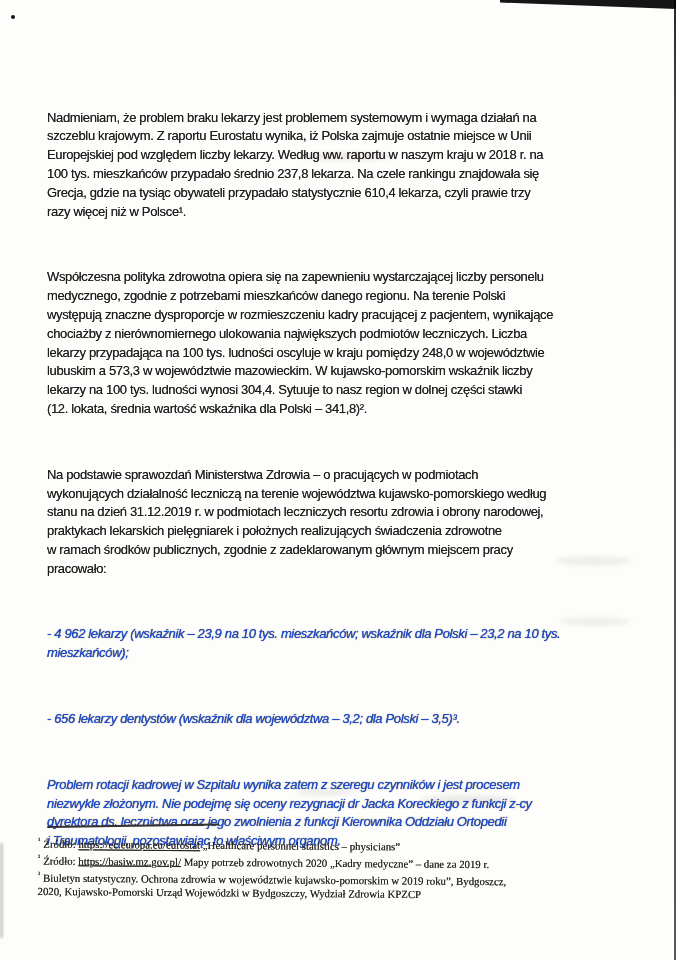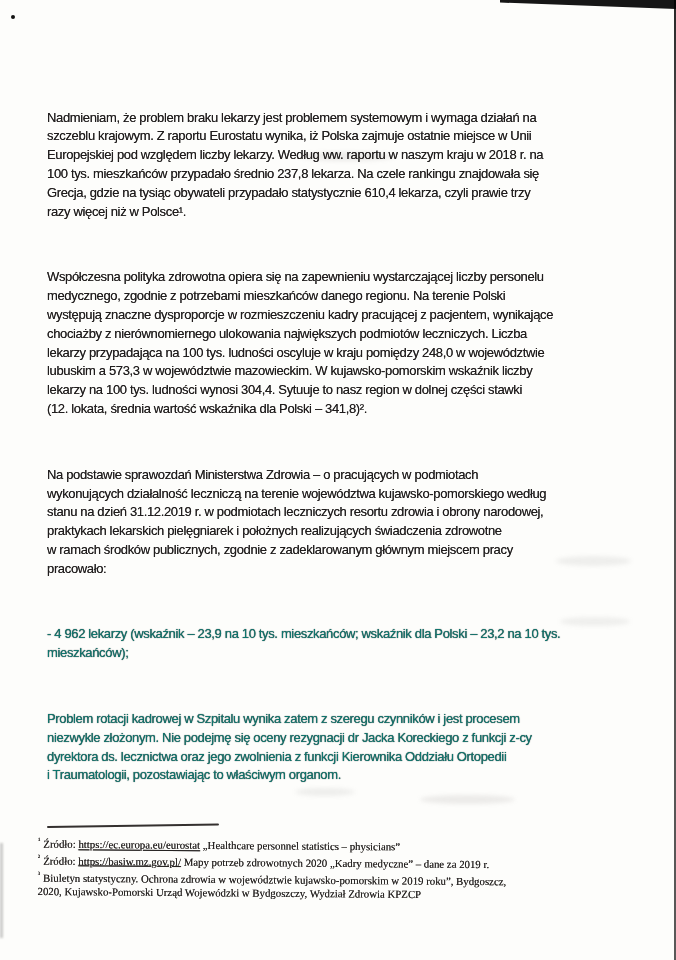--- a/index.html
+++ b/index.html
@@ -24,21 +24,22 @@
     color: #201d1d;
     font-size: 13px;
     line-height: 18.8px;
     letter-spacing: -0.35px;
     white-space: pre;
     text-shadow: 0 0 0.55px rgba(35,32,32,0.8);
   }
   .para { margin: 0 0 9.4px 0; }
   .para.dark {
     text-shadow: 0 0 0.9px rgba(24,21,21,0.95);
-    color: #0f766e;
+    color: #1d4ed8;
+    font-style: italic;
   }
   
   .footnote-sep {
     position: absolute;
     left: 47px;
     top: 826px;
     width: 172px;
     height: 2px;
     background: #34302f;
     border-radius: 1px;
@@ -144,20 +145,21 @@
 lekarzy na 100 tys. ludności wynosi 304,4. Sytuuje to nasz region w dolnej części stawki
 (12. lokata, średnia wartość wskaźnika dla Polski – 341,8)².</p>
     <p class="para">Na podstawie sprawozdań Ministerstwa Zdrowia – o pracujących w podmiotach
 wykonujących działalność leczniczą na terenie województwa kujawsko-pomorskiego według
 stanu na dzień 31.12.2019 r. w podmiotach leczniczych resortu zdrowia i obrony narodowej,
 praktykach lekarskich pielęgniarek i położnych realizujących świadczenia zdrowotne
 w ramach środków publicznych, zgodnie z zadeklarowanym głównym miejscem pracy
 pracowało:</p>
     <p class="para dark">- 4 962 lekarzy (wskaźnik – 23,9 na 10 tys. mieszkańców; wskaźnik dla Polski – 23,2 na 10 tys.
 mieszkańców);</p>
+    <p class="para dark">- 656 lekarzy dentystów (wskaźnik dla województwa – 3,2; dla Polski – 3,5)³.</p>
     <p class="para dark">Problem rotacji kadrowej w Szpitalu wynika zatem z szeregu czynników i jest procesem
 niezwykle złożonym. Nie podejmę się oceny rezygnacji dr Jacka Koreckiego z funkcji z-cy
 dyrektora ds. lecznictwa oraz jego zwolnienia z funkcji Kierownika Oddziału Ortopedii
 i Traumatologii, pozostawiając to właściwym organom.</p>
     
   </div>
 
   <div class="footnote-sep"></div>
   <div class="footnotes"><div class="fn-line"><span class="fn-marker">¹ </span><span>Źródło: </span><span class="u">https://ec.europa.eu/eurostat</span><span> „Healthcare personnel statistics – physicians”</span></div><div class="fn-line"><span class="fn-marker">² </span><span>Źródło: </span><span class="u">https://basiw.mz.gov.pl/</span><span> Mapy potrzeb zdrowotnych 2020 „Kadry medyczne” – dane za 2019 r.</span></div><div class="fn-line"><span class="fn-marker">³ </span><span>Biuletyn statystyczny. Ochrona zdrowia w województwie kujawsko-pomorskim w 2019 roku”, Bydgoszcz,
 2020, Kujawsko-Pomorski Urząd Wojewódzki w Bydgoszczy, Wydział Zdrowia KPZCP</span></div></div>

